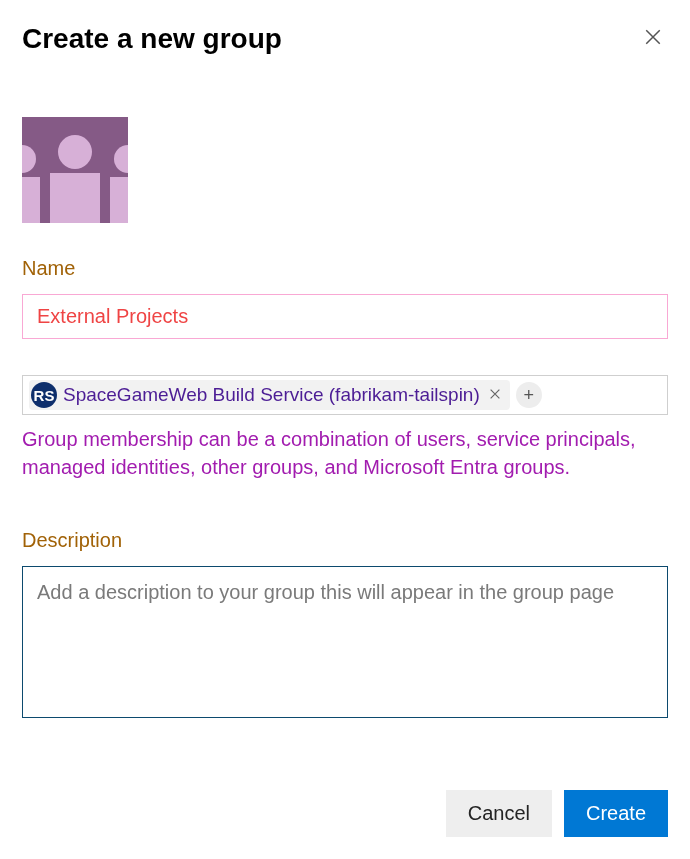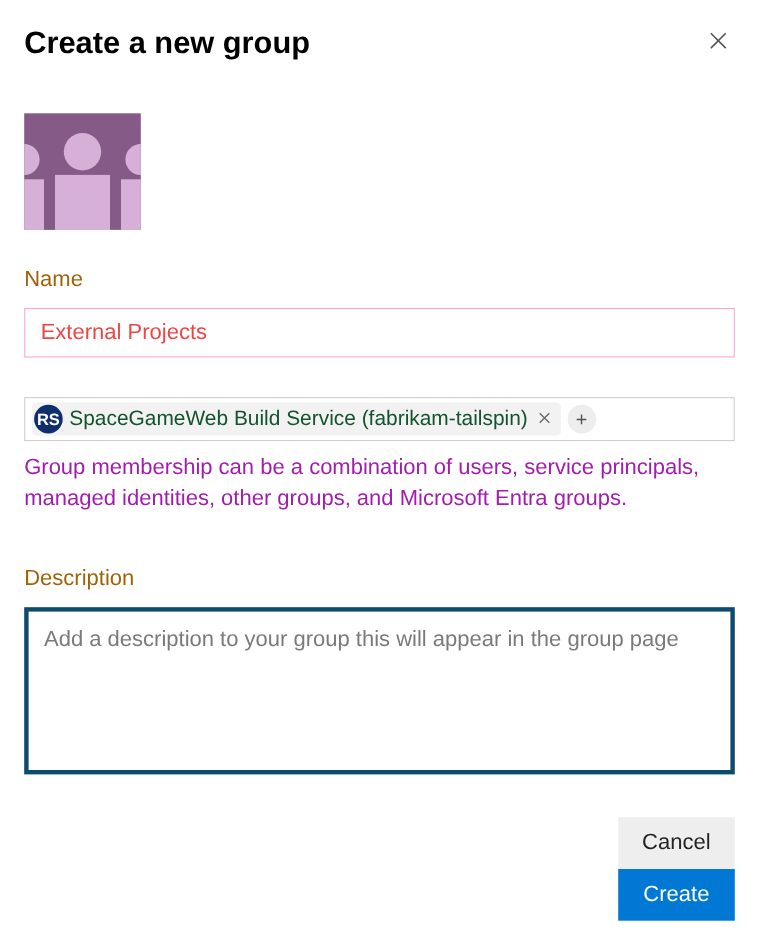--- a/index.html
+++ b/index.html
@@ -8,21 +8,21 @@
       background: #fff;
       width: 690px;
       height: 859px;
       position: relative;
       padding: 22px;
     }
     .header {
       display: flex;
       justify-content: space-between;
       align-items: center;
-      margin-bottom: 48px;
+      margin-bottom: 62px;
     }
     .title {
       font-size: 28px;
       font-weight: 600;
       color: #000;
     }
     .close-btn {
       background: none;
       border: none;
       cursor: pointer;
@@ -119,21 +119,21 @@
       border-radius: 50%;
       color: #fff;
       font-size: 15px;
       font-weight: 600;
       display: flex;
       align-items: center;
       justify-content: center;
     }
     .chip-label {
       font-size: 19px;
-      color: #14532d;
+      color: #4c1d95;
     }
     .chip-remove {
       background: none;
       border: none;
       cursor: pointer;
       padding: 2px;
       display: flex;
       align-items: center;
     }
     .chip-remove svg { width: 14px; height: 14px; }
@@ -151,37 +151,36 @@
       line-height: 1;
     }
     .help-text {
       font-size: 20px;
       color: #a21caf;
       margin-top: 10px;
       line-height: 1.4;
     }
     .desc-textarea {
       width: 100%;
-      border: 4px solid #0c4a6e;
+      border: 1px solid #0c4a6e;
       padding: 14px 14px;
       font-size: 20px;
       font-family: inherit;
       outline: none;
       resize: none;
       height: 152px;
       color: #4d7c0f;
     }
     .desc-textarea::placeholder { color: #7a7a7a; }
     .footer {
       position: absolute;
       bottom: 22px;
       right: 22px;
       display: flex;
-      gap: 0;
-      flex-direction: column;
+      gap: 12px;
     }
     .btn {
       border: none;
       font-size: 20px;
       font-family: inherit;
       padding: 12px 22px;
       cursor: pointer;
     }
     .btn-cancel { background: #eeeeee; color: #242424; }
     .btn-primary { background: #0078d4; color: #fff; font-weight: 500; }

